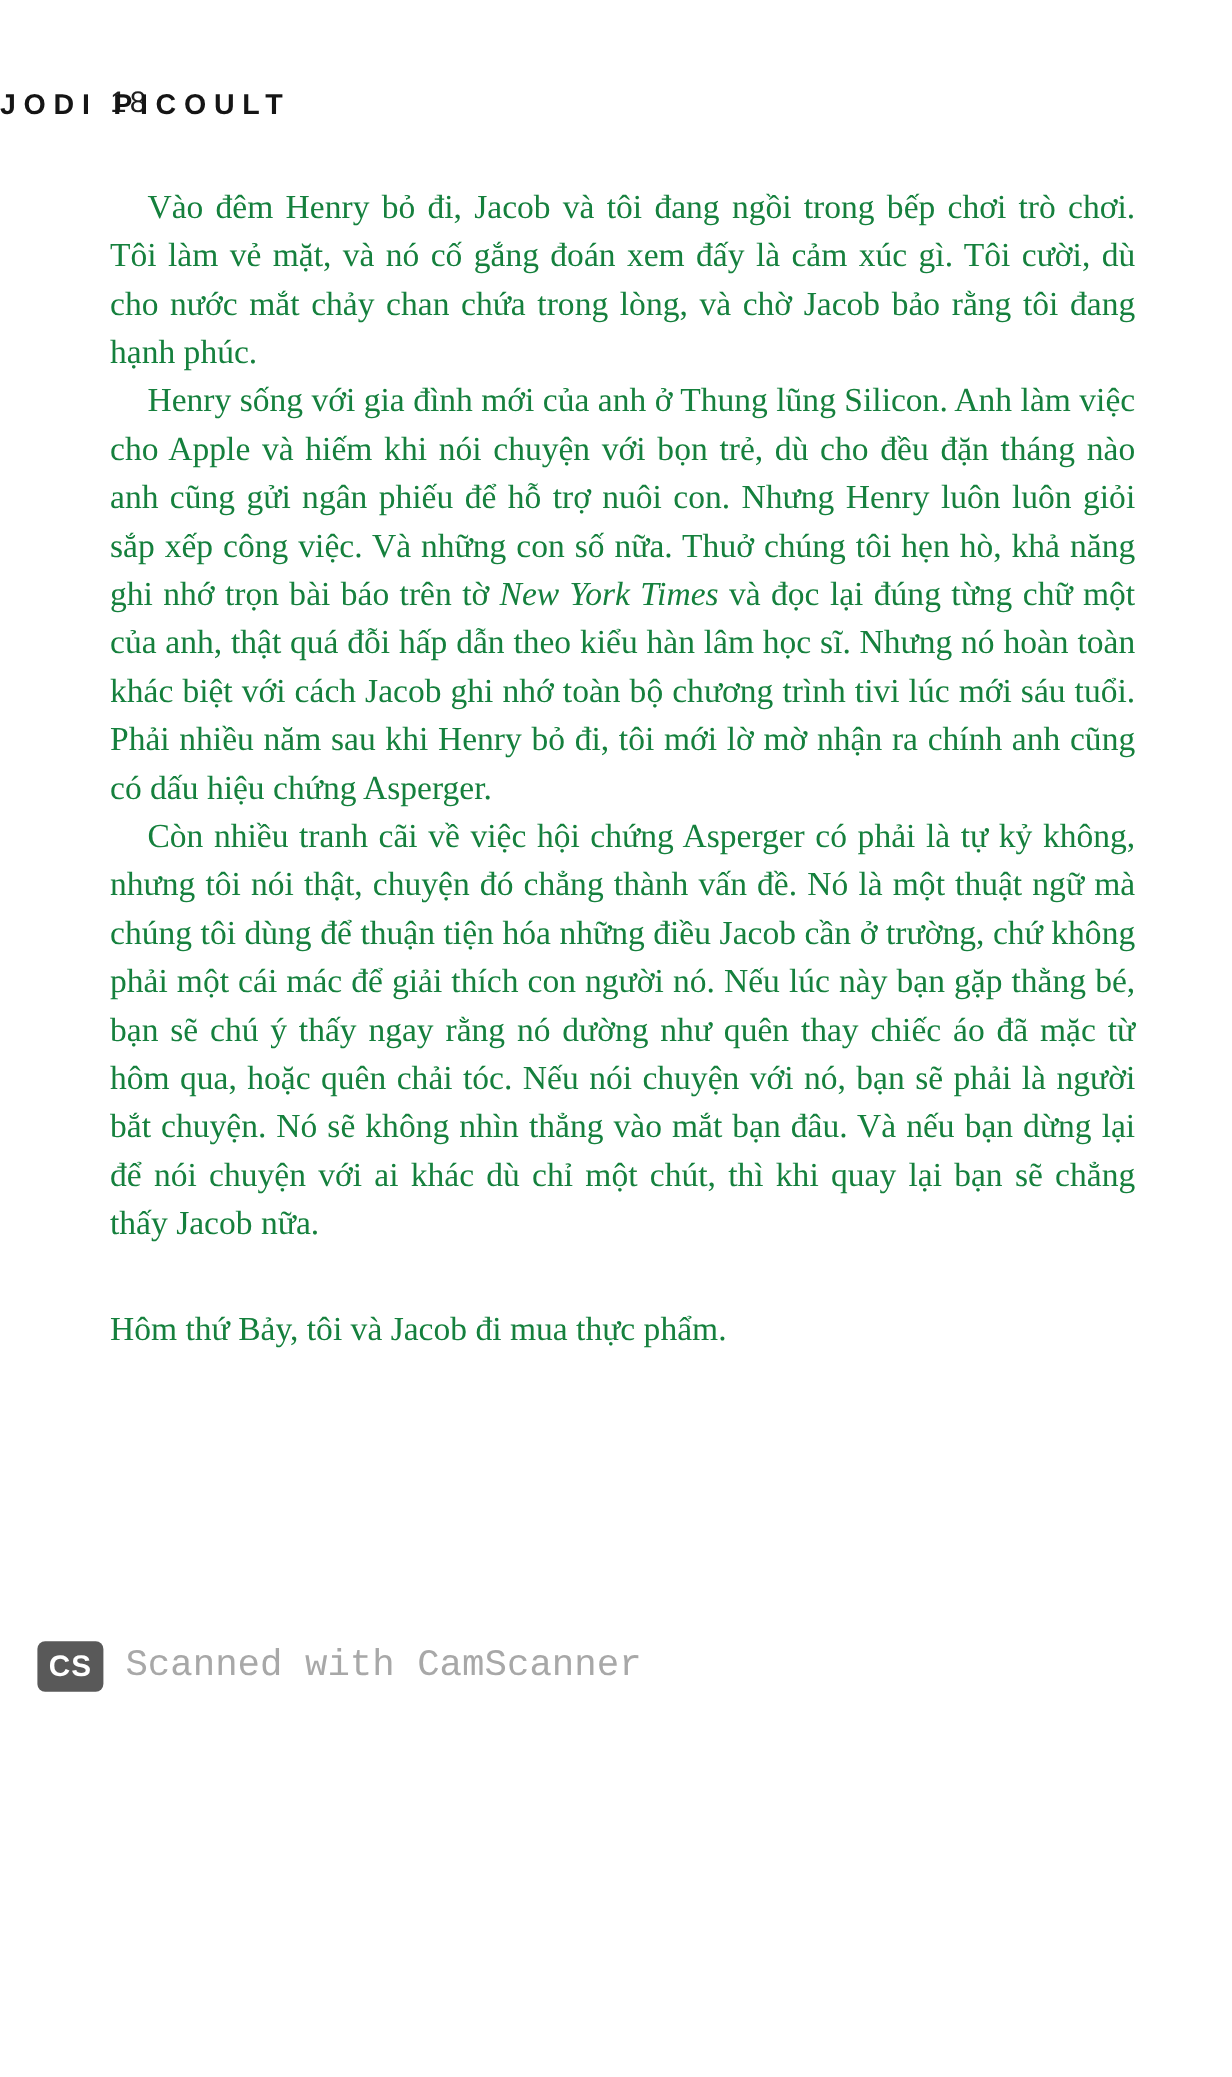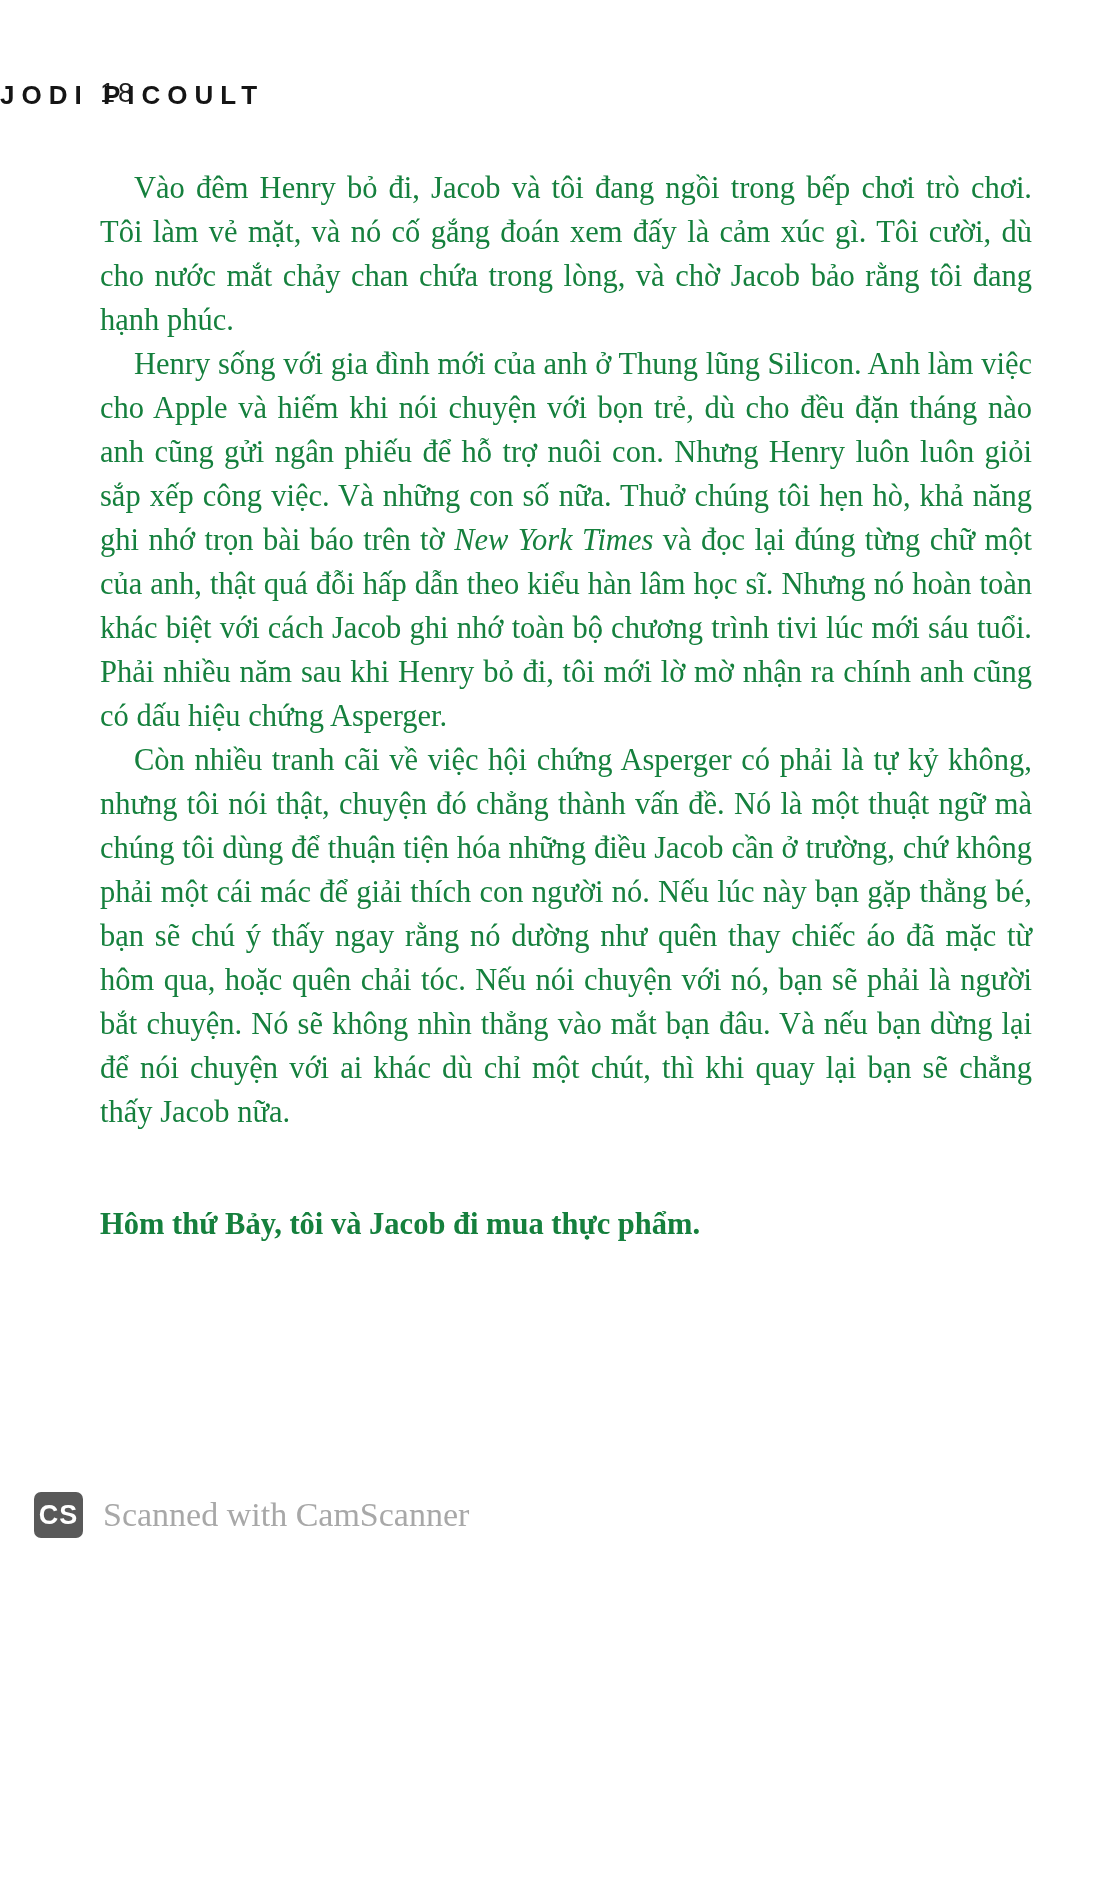--- a/index.html
+++ b/index.html
@@ -48,51 +48,50 @@
     line-height: 44px;
     text-align: justify;
     color: #15803d;
   }
   .para {
     margin: 0;
     text-indent: 34px;
   }
   .para.standalone {
     text-indent: 0;
-    margin-top: 68px;
-    font-weight: bold;
+    margin-top: 52px;
   }
   .para em {
   }
 
   
   .scan-footer {
     position: absolute;
     top: 1492px;
     left: 34px;
     display: flex;
     align-items: center;
   }
   .cs-logo {
-    width: 49px;
+    width: 60px;
     height: 46px;
     background: #595959;
     border-radius: 7px;
     color: #ffffff;
     font-family: "Liberation Sans", sans-serif;
     font-weight: 700;
     font-size: 27px;
     letter-spacing: 1px;
     display: flex;
     align-items: center;
     justify-content: center;
   }
   .watermark-text {
     margin-left: 20px;
-    font-family: Liberation Serif, serif;
+    font-family: Liberation Mono, monospace;
     font-size: 34px;
     color: #a8a8a8;
   }
 </style>
 </head>
 <body>
 
 <div class="page">
 
   <span class="page-number">18</span>

